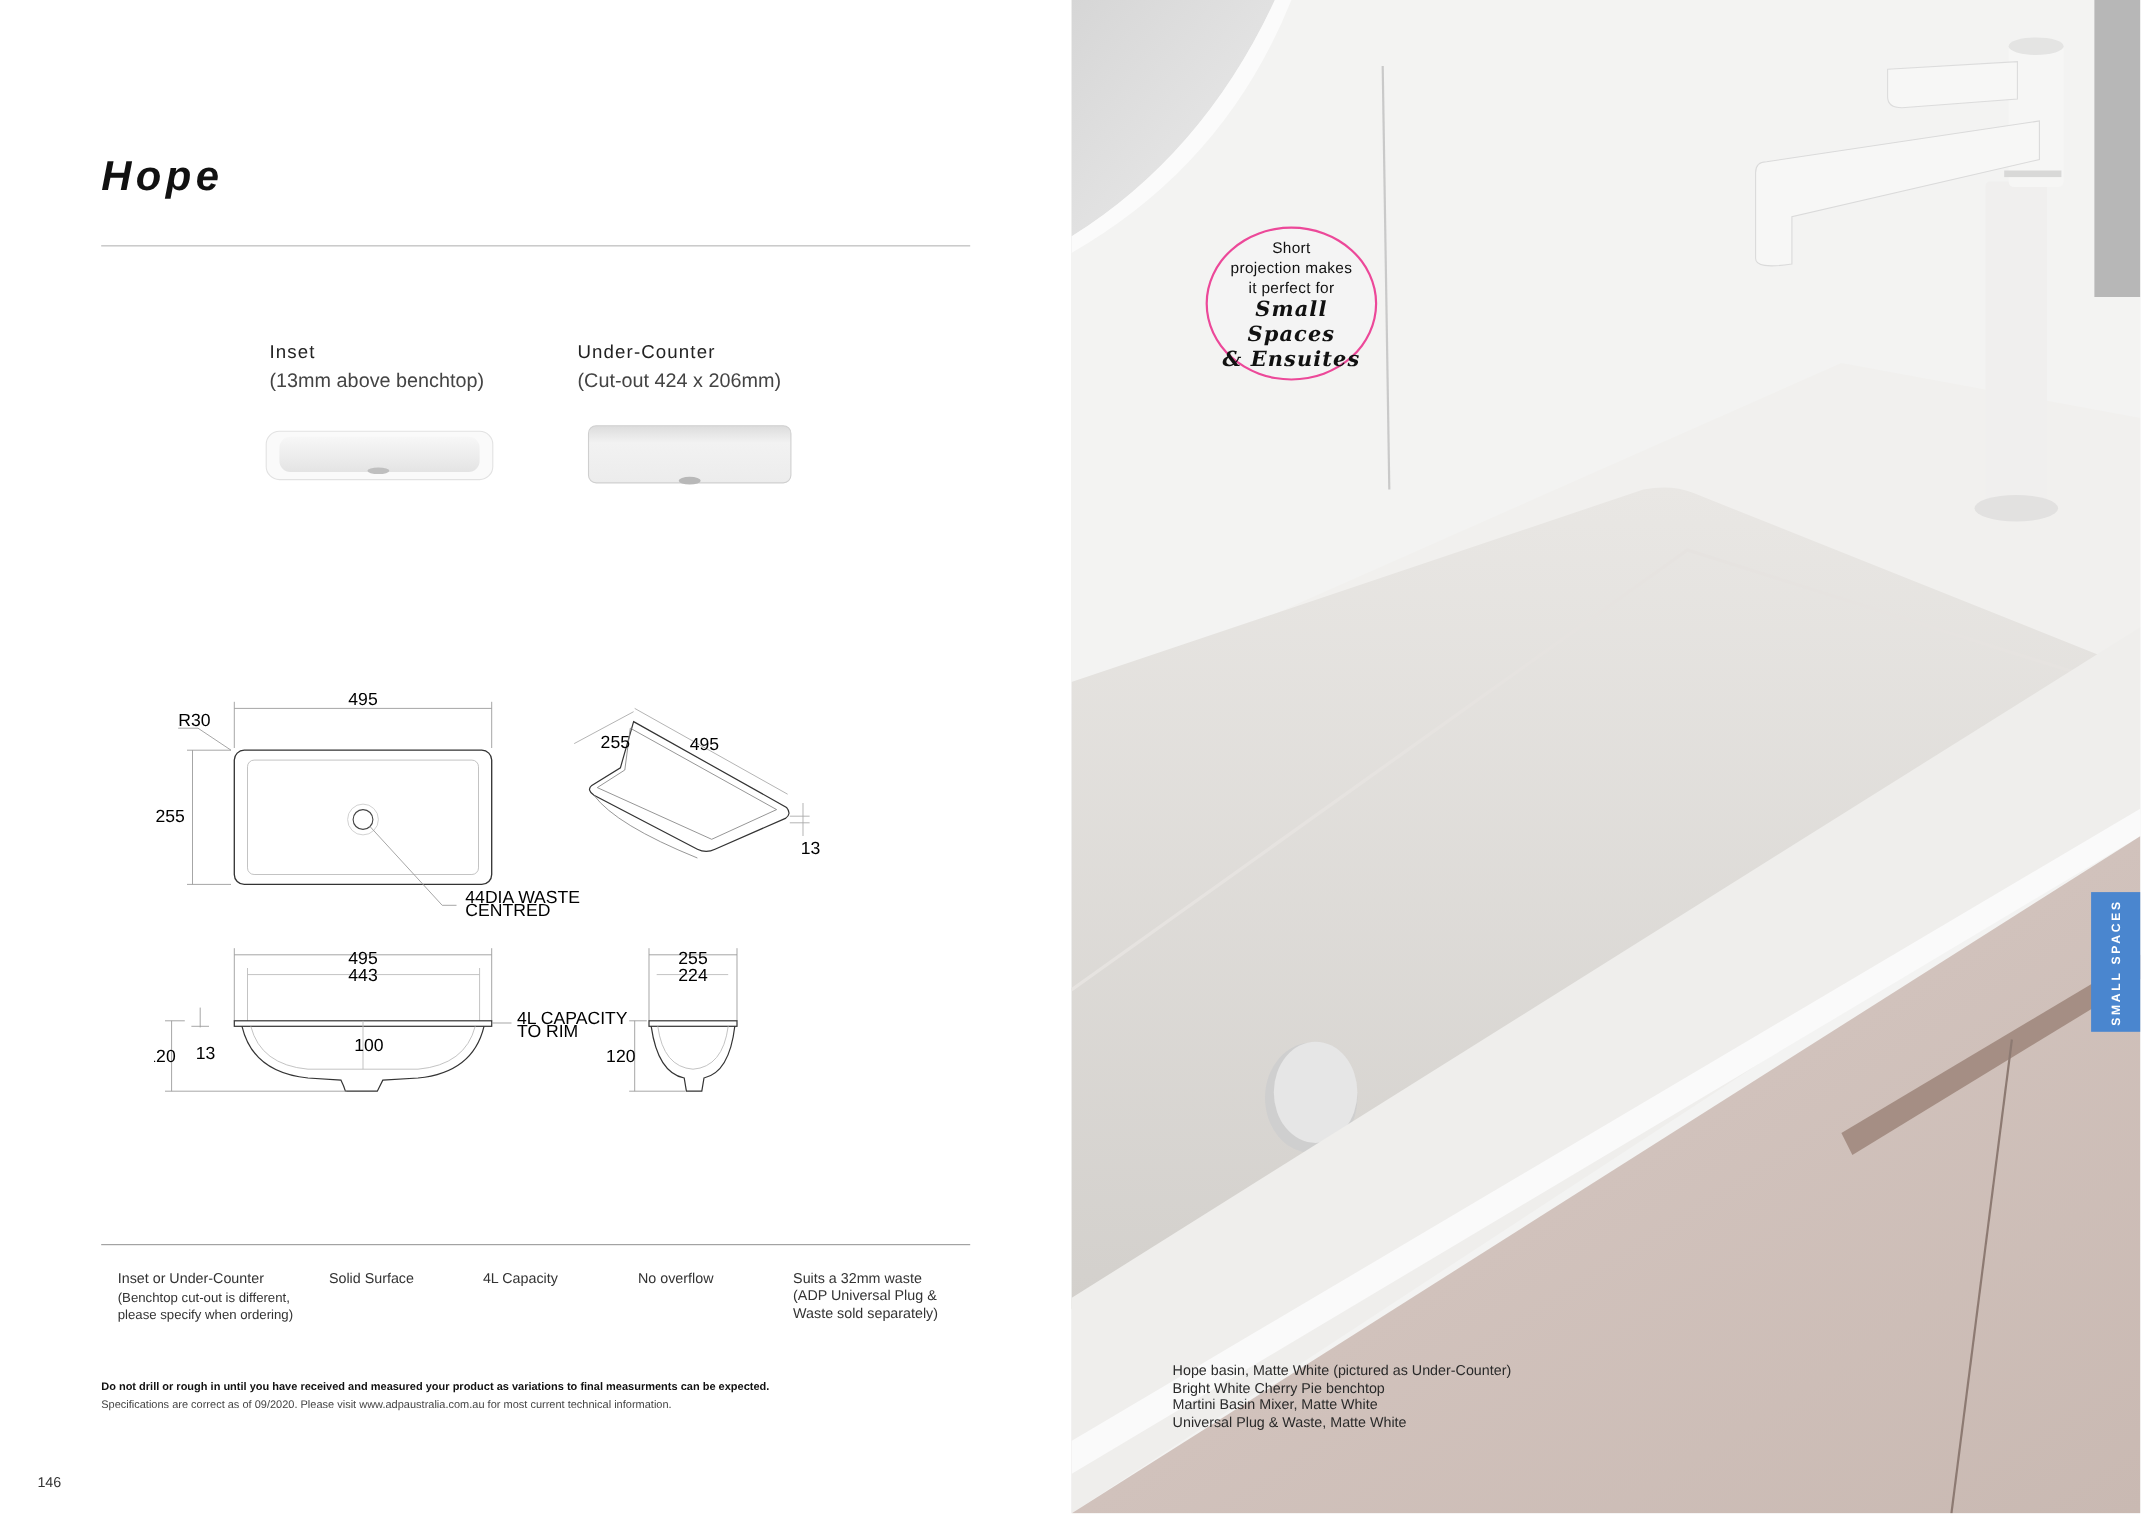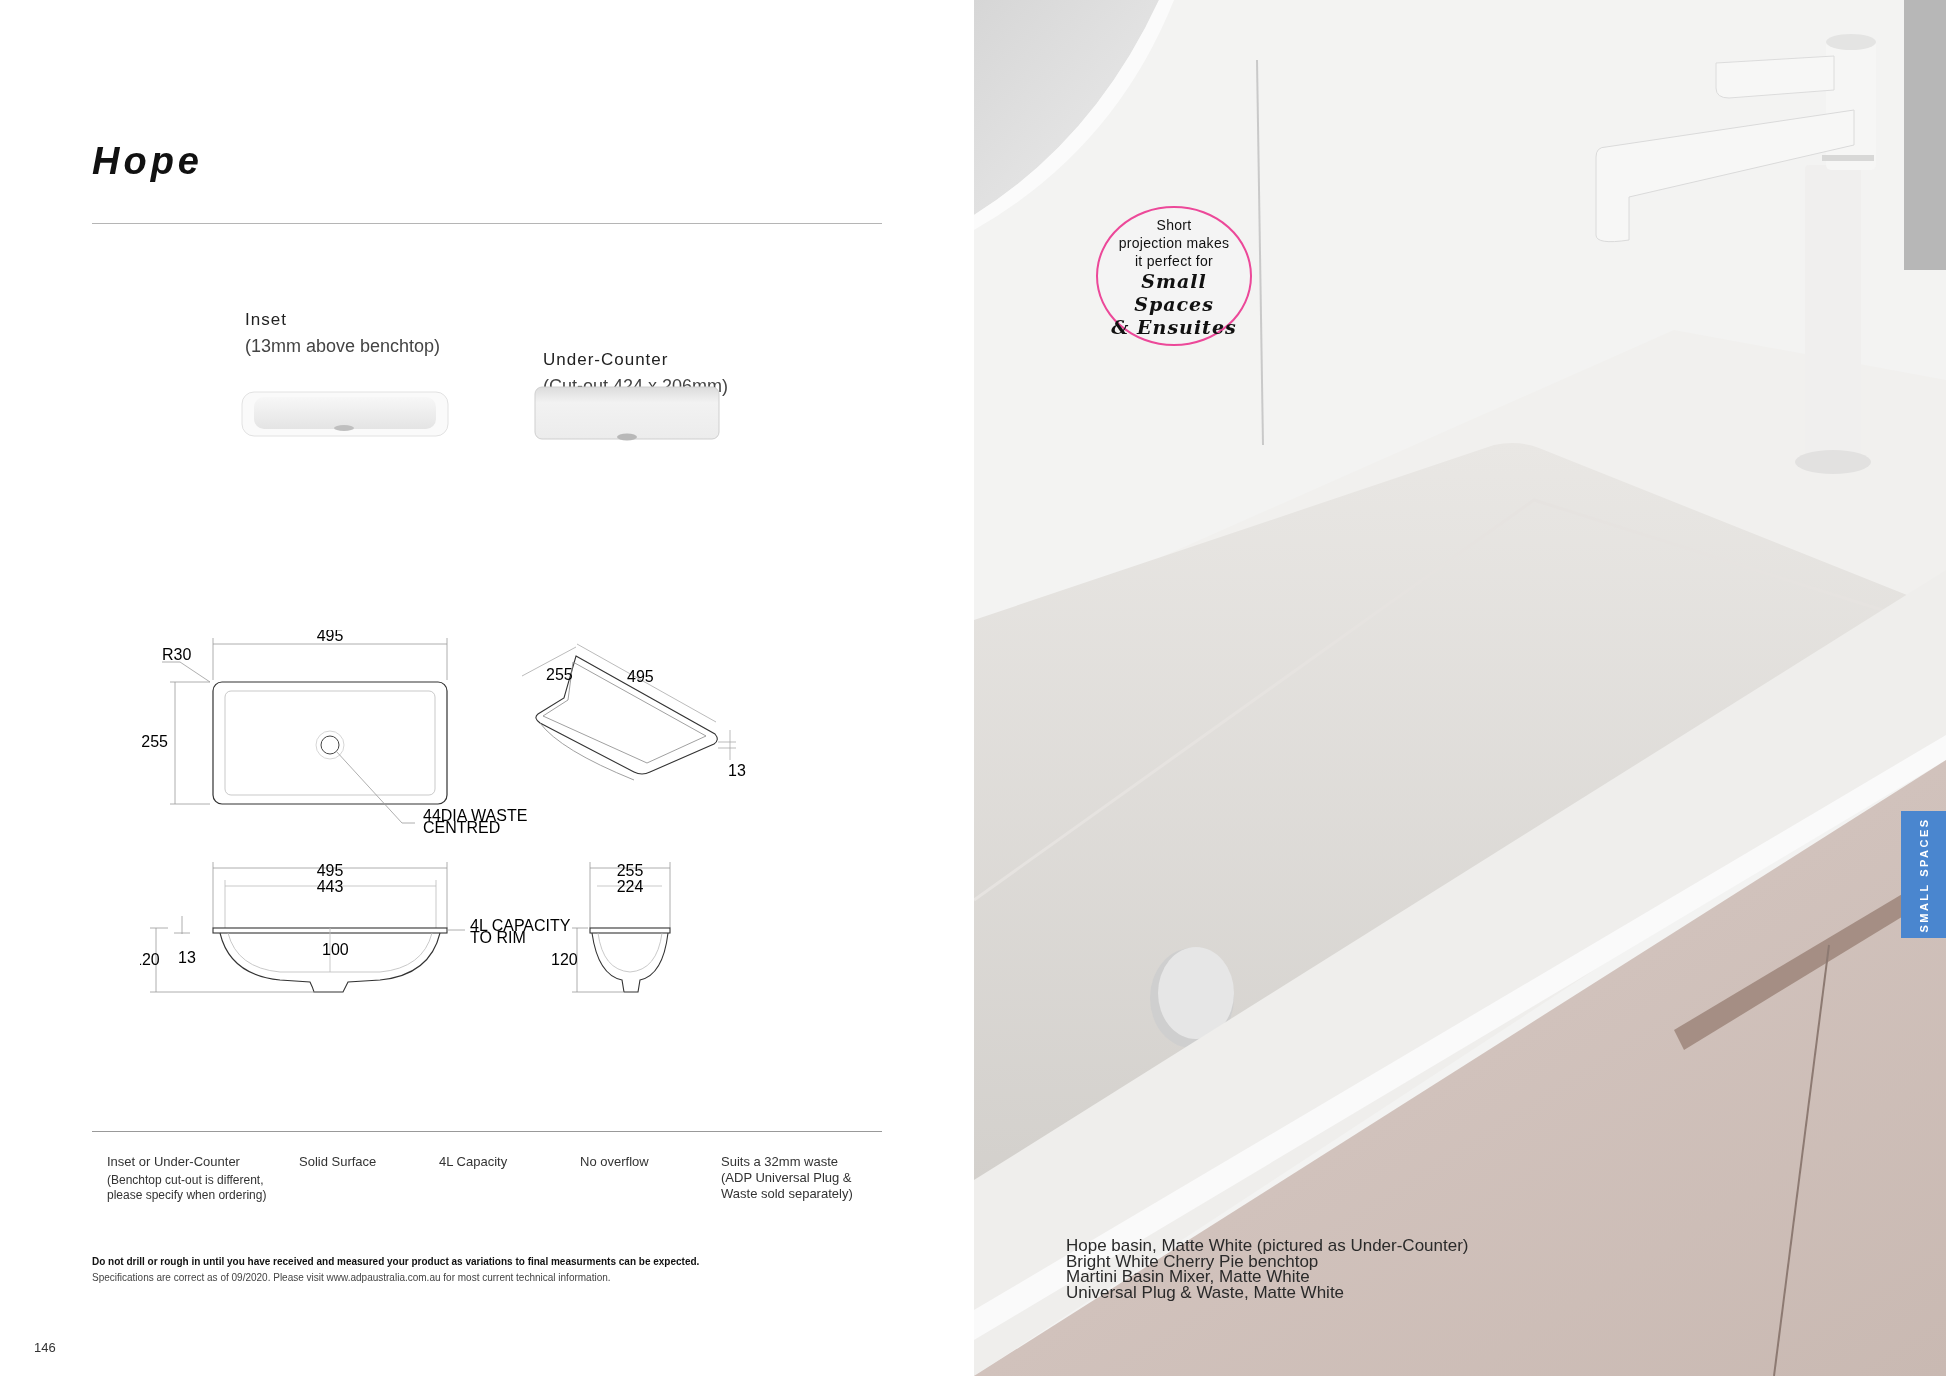--- a/index.html
+++ b/index.html
@@ -12,21 +12,21 @@
   .left-page { position: absolute; left: 0; top: 0; width: 974px; height: 1376px; background: #fff; }
   .right-page { position: absolute; left: 974px; top: 0; width: 972px; height: 1376px; overflow: hidden; background: #ecebea; }
 
   .title { position: absolute; left: 92px; top: 140px; font-size: 38px; font-weight: bold; letter-spacing: 4px; color: #111; font-style: italic; }
   .title-rule { position: absolute; left: 92px; top: 223px; width: 790px; height: 1px; background: #b5b5b5; }
 
   .install-col { position: absolute; top: 310px; text-align: left; }
   .install-col .name { font-size: 17px; letter-spacing: 1px; color: #222; }
   .install-col .sub { font-size: 18px; color: #444; margin-top: 6px; }
   .col-inset { left: 245px; width: 200px; }
-  .col-under { left: 543px; width: 210px; margin-top: 40px; }
+  .col-under { left: 525px; width: 210px; }
 
   .basin-photo { position: absolute; }
   .basin-inset { left: 240px; top: 388px; width: 210px; height: 52px; }
   .basin-under { left: 533px; top: 385px; width: 188px; height: 57px; }
 
   .finish-table { position: absolute; left: 345px; top: 490px; width: 283px; }
   .finish-row { display: flex; height: 29px; align-items: center; font-size: 14px; }
   .finish-row .fname { width: 122px; text-align: right; font-weight: bold; color: #222; padding-right: 18px; box-sizing: border-box; }
   .finish-row .fcode { flex: 1; color: #333; letter-spacing: 0.5px; padding-left: 22px; }
   .finish-rule { height: 1px; background: #aaa; }
@@ -44,21 +44,21 @@
 
   
   .photo-layer { position: absolute; inset: 0; }
   .badge {
     position: absolute; left: 1096px; top: 206px; width: 156px; height: 140px;
     border: 2px solid #ec4899; border-radius: 50%; box-sizing: border-box;
     text-align: center; color: #111; background: rgba(255,255,255,0.15);
   }
   .badge .b-small { font-size: 14px; line-height: 18px; margin-top: 8px; letter-spacing: 0.3px; }
   .badge .b-big { font-family: "DejaVu Serif", "Liberation Serif", serif; font-style: italic; font-weight: bold; font-size: 19px; line-height: 23px; letter-spacing: 1px; }
-  .caption { position: absolute; left: 1066px; top: 1238px; font-size: 17px; line-height: 15.5px; color: #2a2a2a; }
+  .caption { position: absolute; left: 1066px; top: 1238px; font-size: 13px; line-height: 15.5px; color: #2a2a2a; }
   .caption div { white-space: nowrap; }
   .side-tab {
     position: absolute; left: 1901px; top: 811px; width: 45px; height: 127px;
     background: #4a86cf; color: #fff;
   }
   .side-tab span {
     position: absolute; left: 50%; top: 50%;
     transform: translate(-50%, -50%) rotate(-90deg);
     font-size: 11px; font-weight: bold; letter-spacing: 2.5px; white-space: nowrap;
   }

